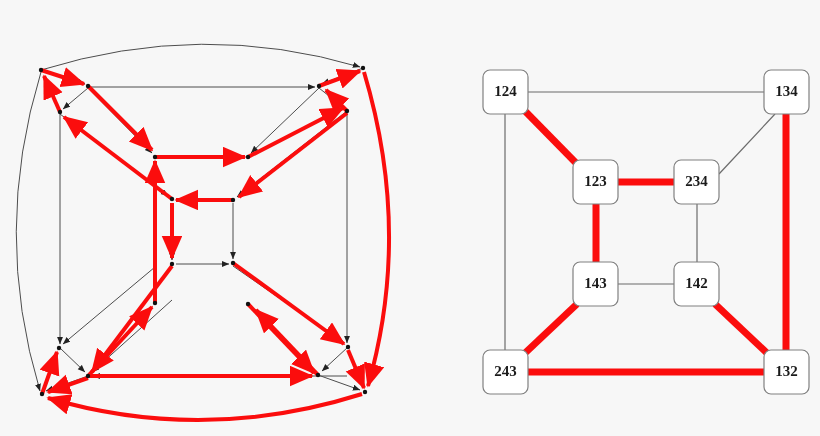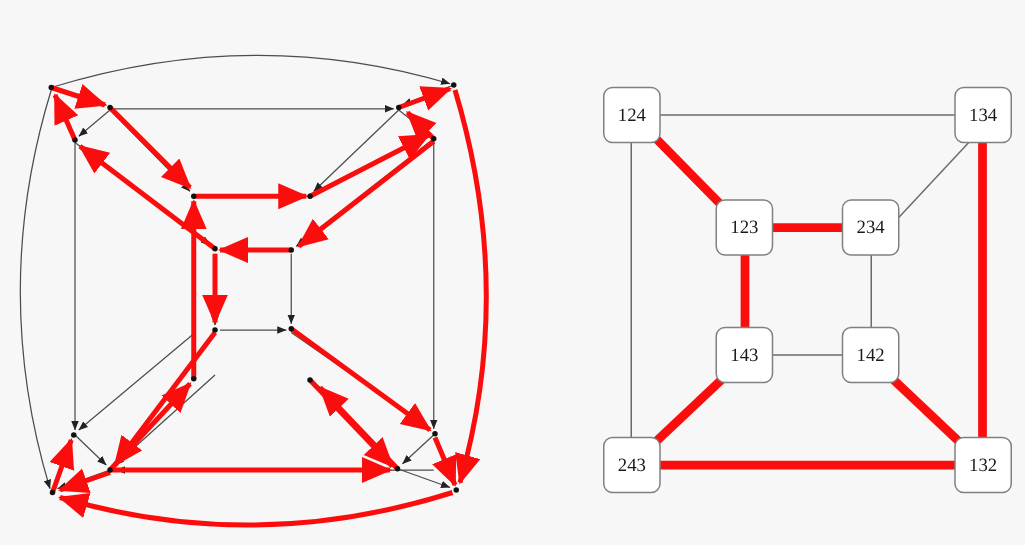--- a/index.html
+++ b/index.html
@@ -7,20 +7,21 @@
     padding: 0;
     background: #f7f7f7;
   }
   #page {
     position: relative;
     width: 820px;
     height: 436px;
     background: #f7f7f7;
     font-family: "Liberation Serif", serif;
     overflow: hidden;
+    font-weight: bold;
   }
   .panel {
     position: absolute;
     top: 0;
     height: 436px;
   }
   #left-panel  { left: 0;   width: 430px; }
   #right-panel { left: 430px; width: 390px; }
   svg { display: block; }
   .node-label {

